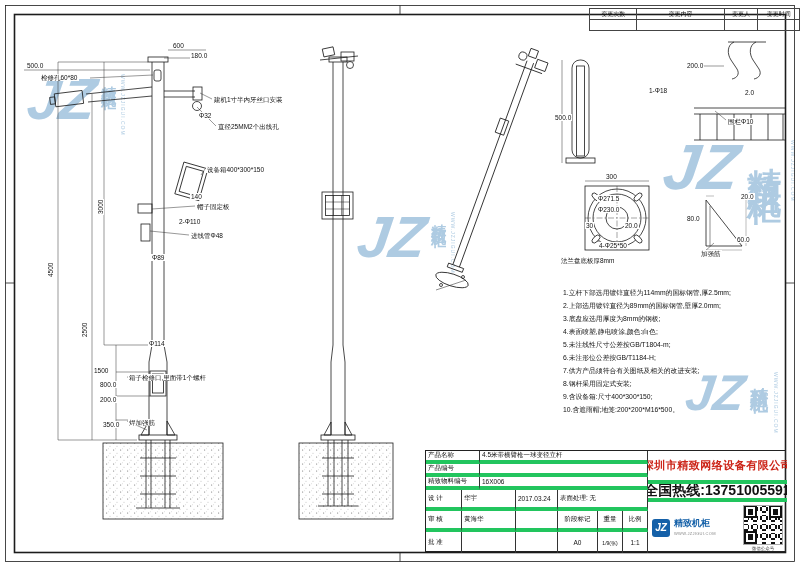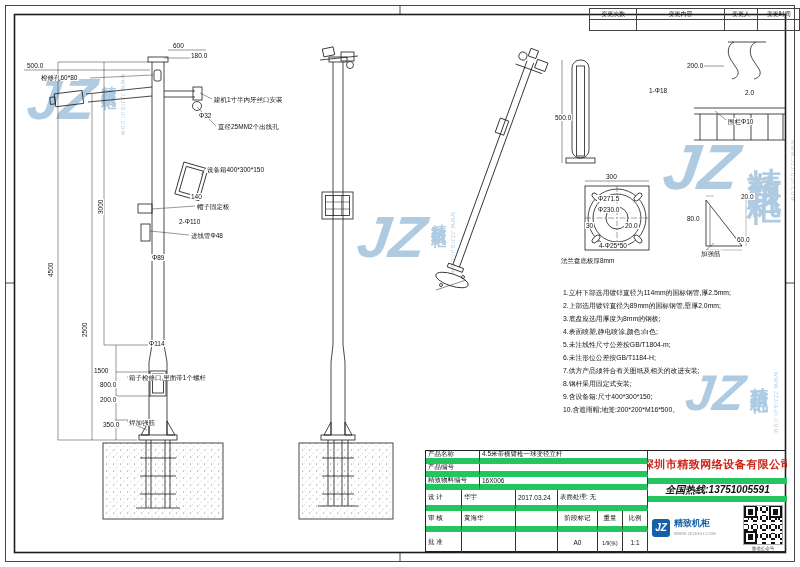--- a/index.html
+++ b/index.html
@@ -24,26 +24,26 @@
   .rev{position:absolute;left:589px;top:8px;z-index:4;border-collapse:collapse;}
   .rev td,.rev th{border:1px solid #444;font-size:6px;font-weight:normal;text-align:center;
        height:10px;padding:0 2px;background:transparent;}
   
   .tech{position:absolute;left:563px;top:286px;width:230px;z-index:3;}
   .tech-title{font-size:8.5px;font-weight:bold;margin-bottom:2px;}
   .tech-item{font-size:6.8px;line-height:13px;white-space:nowrap;}
   
   .tb{position:absolute;left:425px;top:450px;width:361px;height:102px;border:1.2px solid #222;
       z-index:4;box-sizing:border-box;}
-  .cell{position:absolute;border-right:1px solid #333;border-bottom:6px solid #22c55e;
+  .cell{position:absolute;border-right:1px solid #333;border-bottom:4px solid #22c55e;
         box-sizing:border-box;display:flex;align-items:center;padding:0 2px;font-size:6.5px;
         overflow:hidden;white-space:nowrap;}
   .cell.center{justify-content:center;padding:0;}
   .company{color:#cc2418;font-weight:bold;font-size:11px;letter-spacing:.5px;}
-  .hotline{font-weight:bold;font-size:10px;font-style:italic;}
+  .hotline{font-weight:bold;font-size:14px;}
   .brandbox{border-bottom:none;display:flex;align-items:center;gap:4px;padding:2px 4px;}
   .logo-ic{width:18px;height:18px;background:#1460a8;border-radius:3px;color:#fff;
         font-weight:bold;font-style:italic;font-size:10px;display:flex;align-items:center;
         justify-content:center;flex:0 0 auto;}
   .logo-name{color:#1460a8;font-weight:bold;font-size:9px;line-height:1.1;}
   .logo-url{color:#888;font-size:4px;letter-spacing:.3px;}
   .qrwrap{margin-left:auto;display:flex;flex-direction:column;align-items:center;}
   .qr{display:grid;grid-template-columns:repeat(21,1fr);width:38px;height:38px;background:#fff;
       border:1px solid #aaa;}
   .qr i{display:block;}

